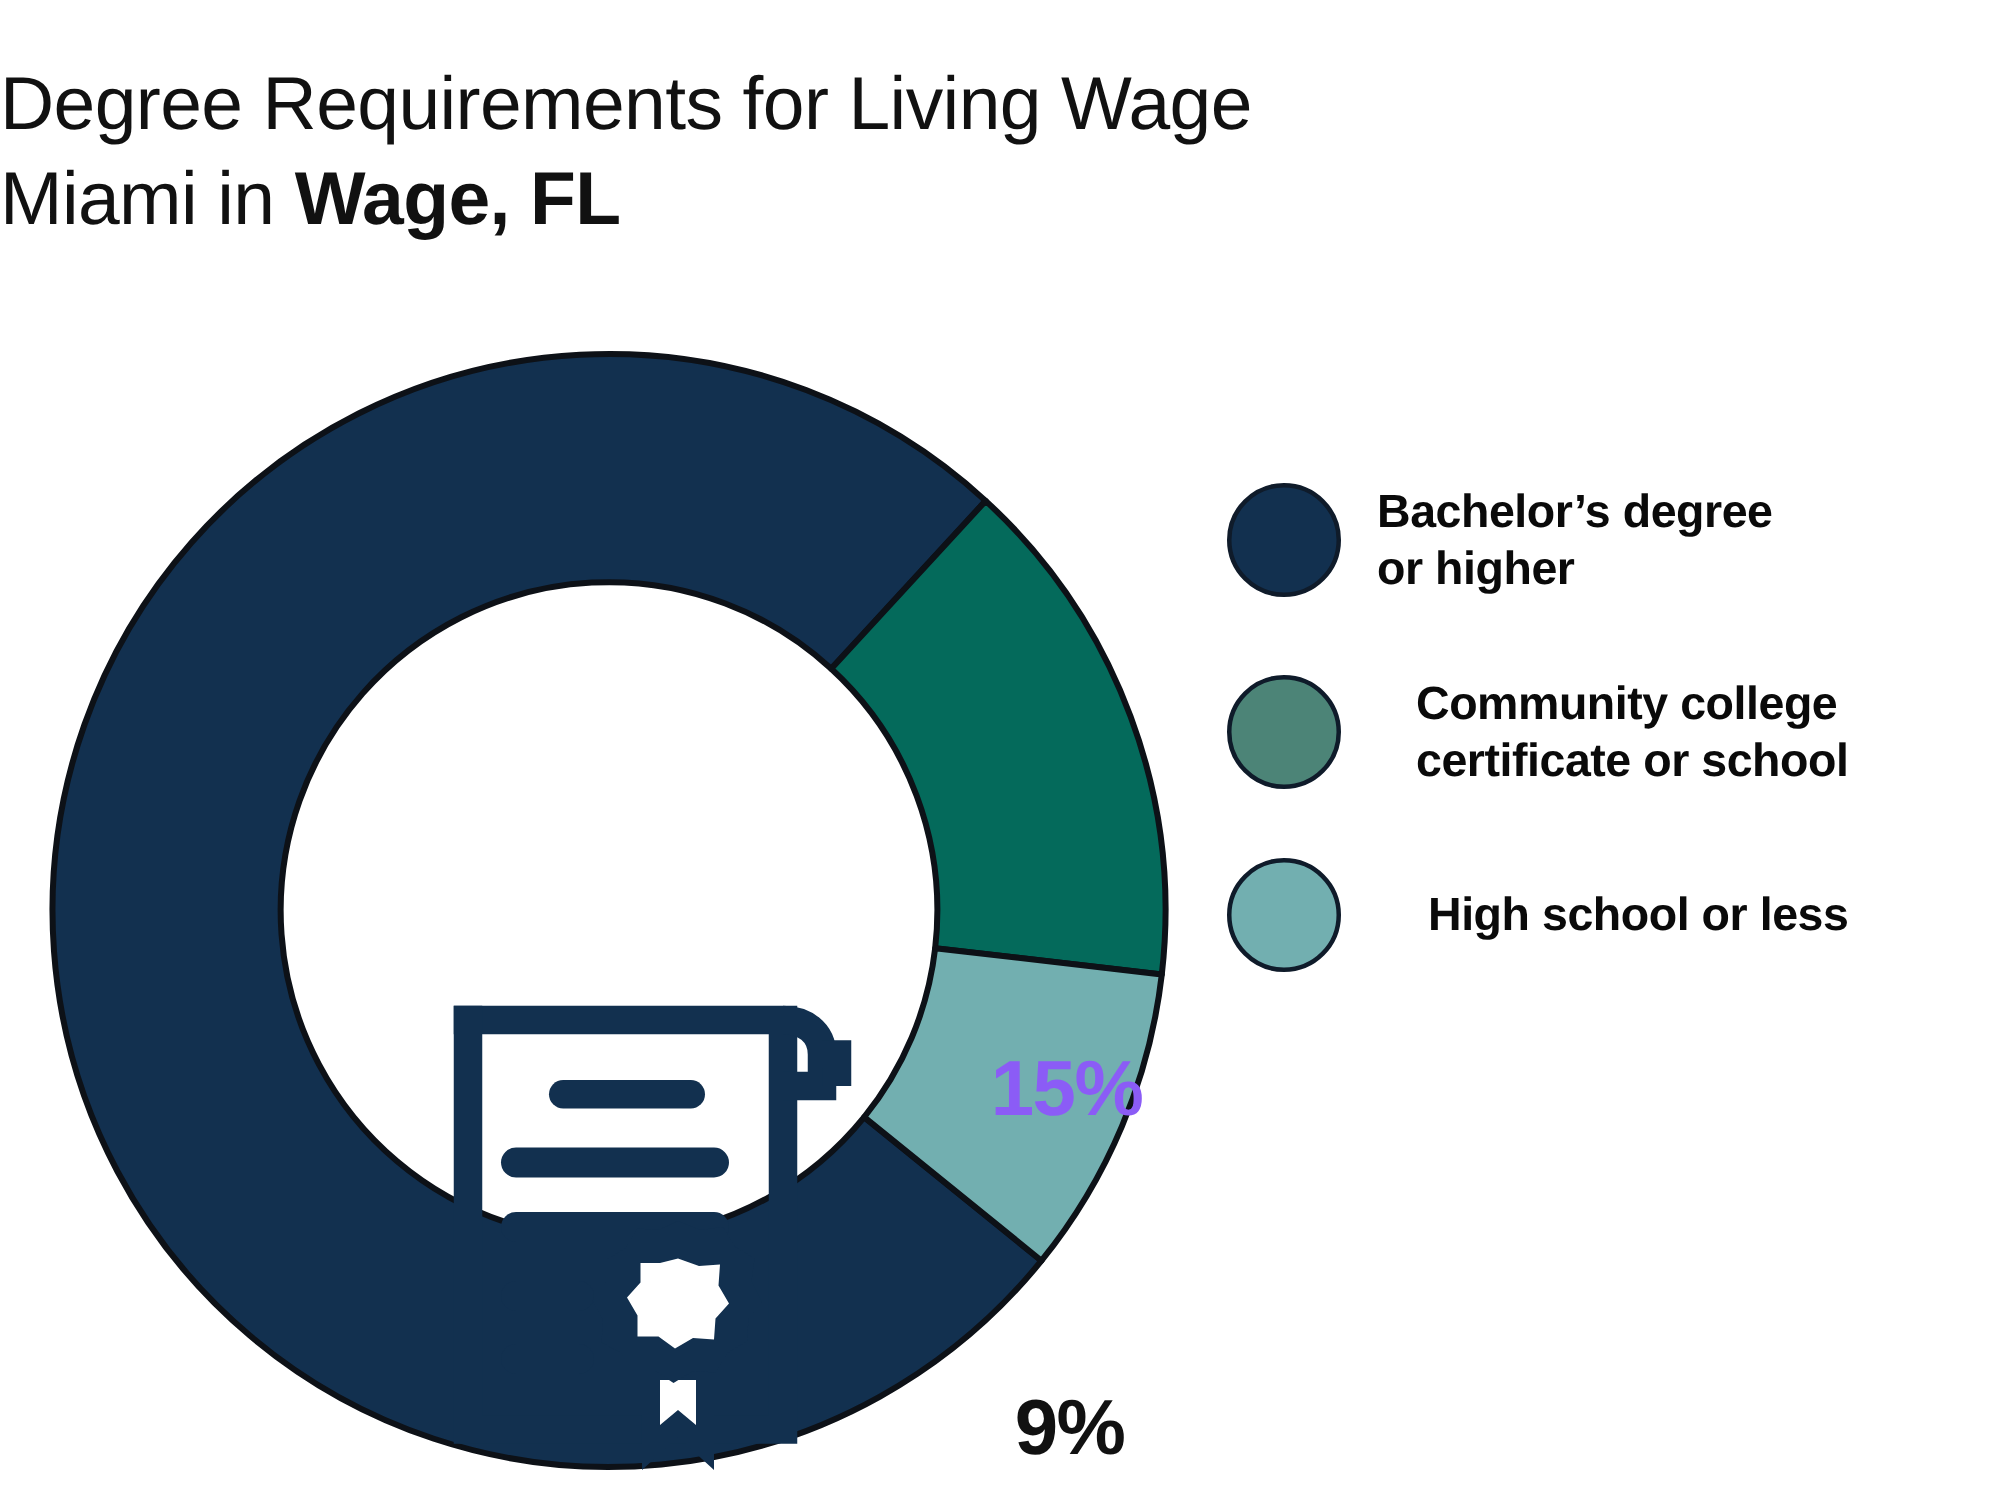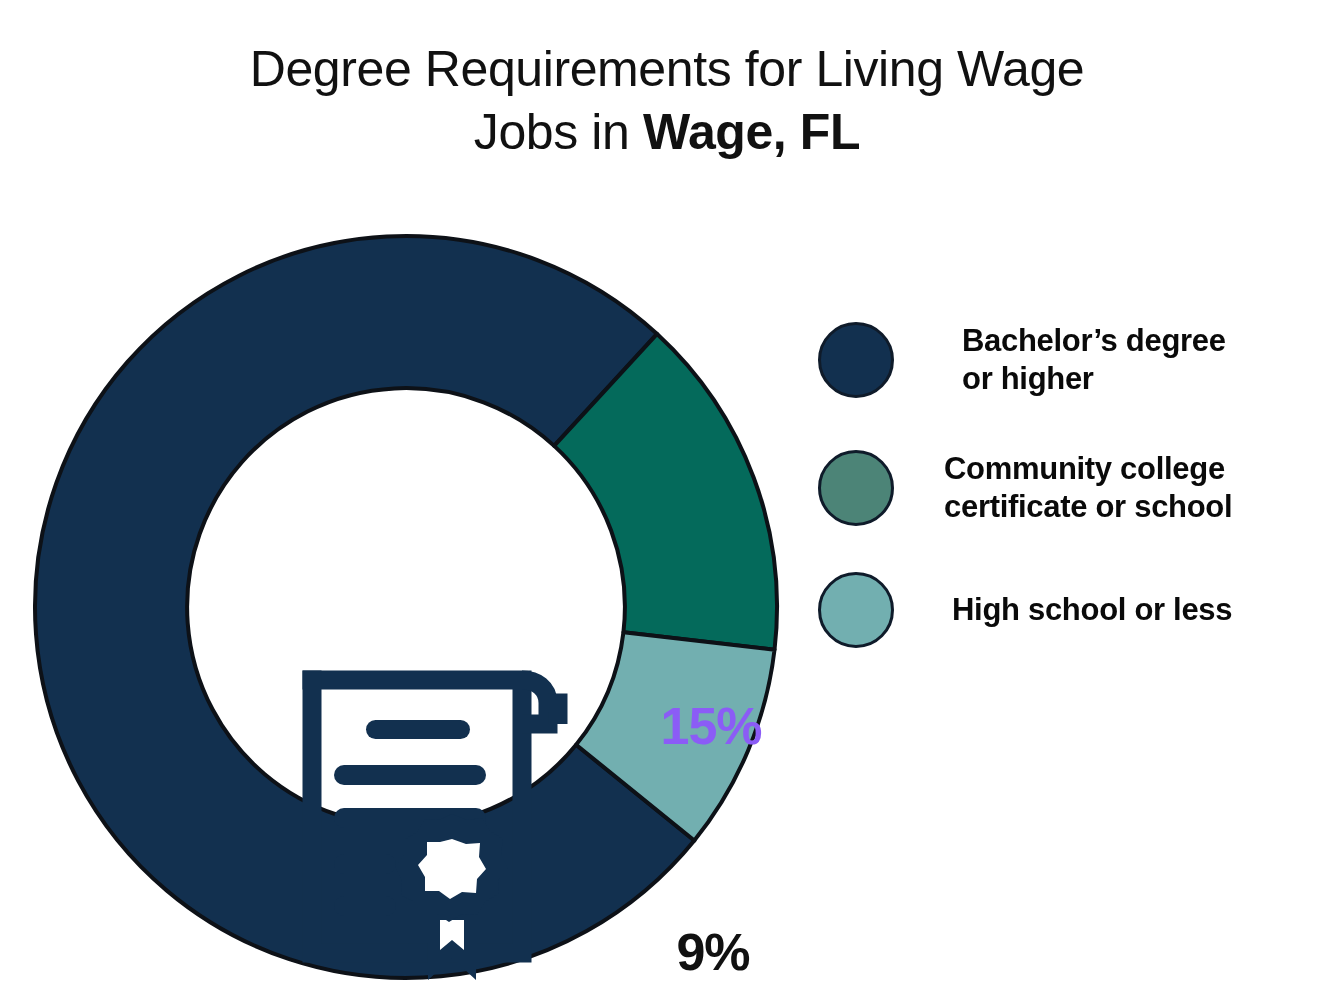--- a/index.html
+++ b/index.html
@@ -22,21 +22,20 @@
     width: 1334px;
     height: 1000px;
   }
 
   
   #chart-title {
     position: absolute;
     left: 0;
     top: 38px;
     width: 1334px;
-    text-align: center;
     font-size: 50px;
     line-height: 1.26;
     letter-spacing: -0.4px;
     font-weight: 400;
     color: #111111;
     white-space: pre-line;
   }
   #chart-title .title-emph {
     font-weight: 700;
   }
@@ -122,30 +121,30 @@
     flex: 0 0 auto;
   }
   .legend-label {
     font-weight: 700;
     font-size: 31px;
     line-height: 1.22;
     letter-spacing: -0.3px;
     color: #0a0a0a;
     white-space: pre-line;
   }
-  #legend-item-0 .legend-label { margin-left: 68px; }
+  #legend-item-0 .legend-label { margin-left: 24px; }
   #legend-item-1 .legend-label { margin-left: 50px; }
   #legend-item-2 .legend-label { margin-left: 58px; }
 </style>
 </head>
 <body>
 
 <div id="figure">
 
-  <div id="chart-title"><span>Degree Requirements for Living Wage</span><br><span>Jobs in </span><span class="title-emph">Wage, FL</span></div>
+  <div id="chart-title"><span>Degree Requirements for Living Wage</span><br><span>Miami in </span><span class="title-emph">Wage, FL</span></div>
 
   <div id="donut-wrap">
     <svg id="donut-svg" viewBox="0 0 748 748">
       <g id="donut-slices">
           <path d="M 662.3211517005361 607.4778650794897 A 371 371 0 1 1 625.1209847522673 100.90798067857872 L 522.1613810038377 212.87570860036146 A 218.89 218.89 0 1 0 544.1094795033164 511.75194039689893 Z" fill="#12304f" stroke="#0d1117" stroke-width="4" stroke-linejoin="round"></path>
           <path d="M 625.1209847522673 100.90798067857872 A 371 371 0 0 1 742.5412960377471 416.64168283285375 L 591.4393646622707 399.1585928713837 A 218.89 218.89 0 0 0 522.1613810038377 212.87570860036146 Z" fill="#046a5b" stroke="#0d1117" stroke-width="4" stroke-linejoin="round"></path>
           <path d="M 742.5412960377471 416.64168283285375 A 371 371 0 0 1 662.3211517005363 607.4778650794894 L 544.1094795033165 511.7519403968988 A 218.89 218.89 0 0 0 591.4393646622707 399.1585928713837 Z" fill="#72afb0" stroke="#0d1117" stroke-width="4" stroke-linejoin="round"></path>
         </g>
     </svg>
 

